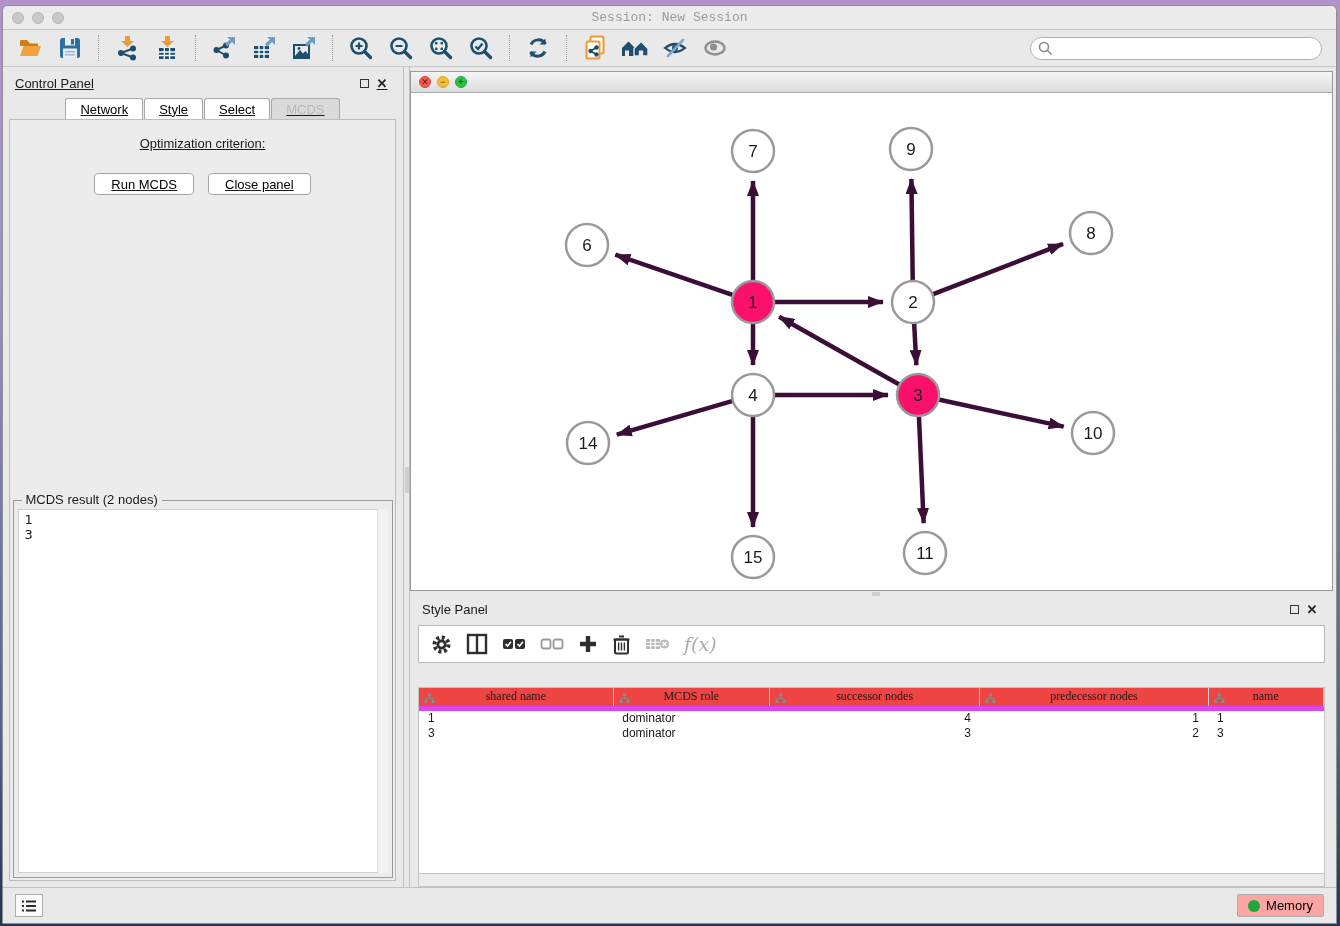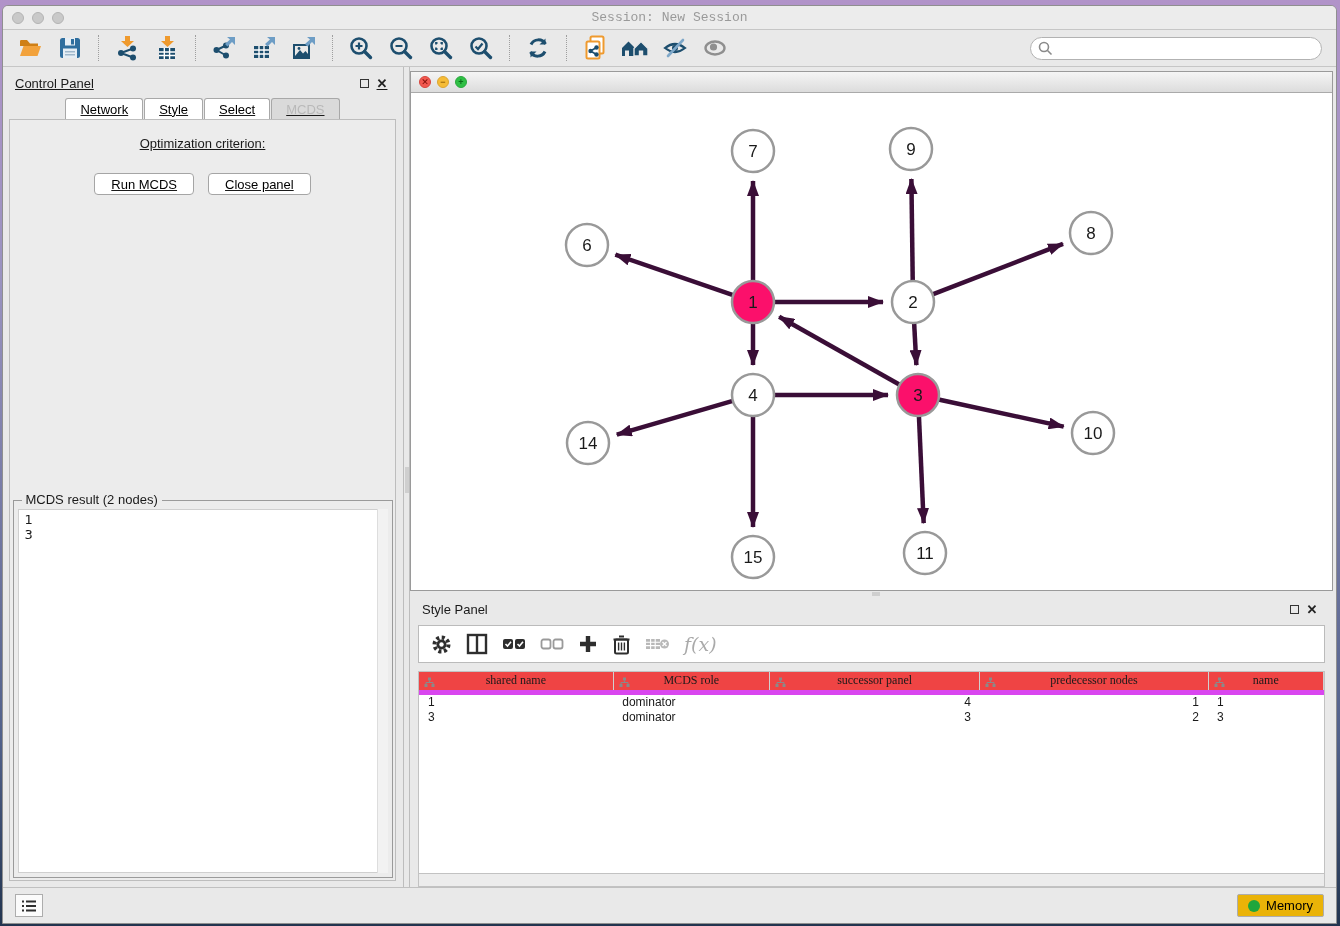--- a/index.html
+++ b/index.html
@@ -79,21 +79,21 @@
   .nl.red { background:#f25950; color:#7c0b06; border:1px solid #d6453d; }
   .nl.yellow { background:#f6b question; }
   .nl.yellow { background:#f6bc36; color:#97660a; border:1px solid #dba532; }
   .nl.green { background:#2fbf45; color:#0b6e1a; border:1px solid #2aa93d; }
   .net-title { position:absolute; left:0; right:0; text-align:center; font-size:13px; color:#1a1a1a; }
   .net-canvas { flex:1; background:#fff; position:relative; overflow:hidden; }
   .h-gap { height:6px; flex:0 0 auto; position:relative; }
   .h-gap .grip { position:absolute; left:50%; top:1px; width:8px; height:4px; background:#cfcfcf; }
   
   .table-panel { height:290px; flex:0 0 auto; display:flex; flex-direction:column; }
-  .tp-toolbar { margin:4px 8px 0 8px; height:38px; background:#fff; border:1px solid #bbb;
+  .tp-toolbar { margin:4px 8px 16px 8px; height:38px; background:#fff; border:1px solid #bbb;
     display:flex; align-items:center; gap:14px; padding:0 12px; flex:0 0 auto; }
   .tpbtn { background:none; border:none; display:flex; align-items:center; justify-content:center;
     cursor:pointer; height:30px; }
   .fx-label { font-family:"DejaVu Serif","Liberation Serif",serif; font-style:italic;
     font-size:19px; color:#aaa; }
   .tp-table-wrap { margin:8px 8px 0 8px; flex:1; background:#fff; border:1px solid #c2c2c2;
     overflow:hidden; display:flex; flex-direction:column; }
   table.data { border-collapse:collapse; table-layout:fixed; font-size:12px; }
   table.data th { background:#ef4444; border-right:1px solid #d0d0d0; border-bottom:5px solid #d946ef;
     font-weight:normal; height:20px; padding:0 4px; position:relative;font-family:Liberation Serif, serif; }
@@ -104,21 +104,21 @@
   .tp-scrollstrip { height:13px; margin:0 8px; background:#ececec; border:1px solid #c2c2c2;
     border-top:none; flex:0 0 auto; }
   .tp-tabs { height:30px; display:flex; align-items:center; justify-content:center; flex:0 0 auto; }
   .tp-tabs .tab { border-radius:4px; border-bottom:1px solid #a8a8a8; height:20px; }
   
   .statusbar { height:36px; border-top:1px solid #c0c0c0; background:#e9e9e9;
     display:flex; align-items:center; padding:0 12px; flex:0 0 auto; }
   .sb-left-btn { width:28px; height:23px; background:#fbfbfb; border:1px solid #adadad;
     display:flex; align-items:center; justify-content:center; cursor:pointer; }
   .statusbar .spacer { flex:1; }
-  .memory-btn { height:23px; background:#eab308; border:1px solid #adadad; border-radius:2px;
+  .memory-btn { height:23px; background:#fca5a5; border:1px solid #adadad; border-radius:2px;
     display:flex; align-items:center; gap:6px; padding:0 10px; font-size:13px; cursor:pointer; }
   .mem-dot { width:12px; height:12px; border-radius:50%; background:#1fa63c; }
 </style>
 </head>
 <body>
 
 <div class="app-window">
 
   <div class="titlebar">
     <div class="tl-group">
@@ -477,21 +477,21 @@
                     </svg>
                     <span class="th-inner">MCDS role</span>
                   </th>
                   <th style="width: 155px;">
                     <svg class="th-icon" width="11" height="11" viewBox="0 0 11 11">
                       <rect x="4" y="0.5" width="3" height="3" fill="#8a8a8a"></rect>
                       <rect x="0.5" y="7" width="3" height="3" fill="#8a8a8a"></rect>
                       <rect x="7.5" y="7" width="3" height="3" fill="#8a8a8a"></rect>
                       <path d="M5.5 3.5 v2 M2 7 V5.5 h7 V7" stroke="#8a8a8a" stroke-width="1" fill="none"></path>
                     </svg>
-                    <span class="th-inner">successor panel</span>
+                    <span class="th-inner">successor nodes</span>
                   </th>
                   <th style="width: 168px;">
                     <svg class="th-icon" width="11" height="11" viewBox="0 0 11 11">
                       <rect x="4" y="0.5" width="3" height="3" fill="#8a8a8a"></rect>
                       <rect x="0.5" y="7" width="3" height="3" fill="#8a8a8a"></rect>
                       <rect x="7.5" y="7" width="3" height="3" fill="#8a8a8a"></rect>
                       <path d="M5.5 3.5 v2 M2 7 V5.5 h7 V7" stroke="#8a8a8a" stroke-width="1" fill="none"></path>
                     </svg>
                     <span class="th-inner">predecessor nodes</span>
                   </th>

